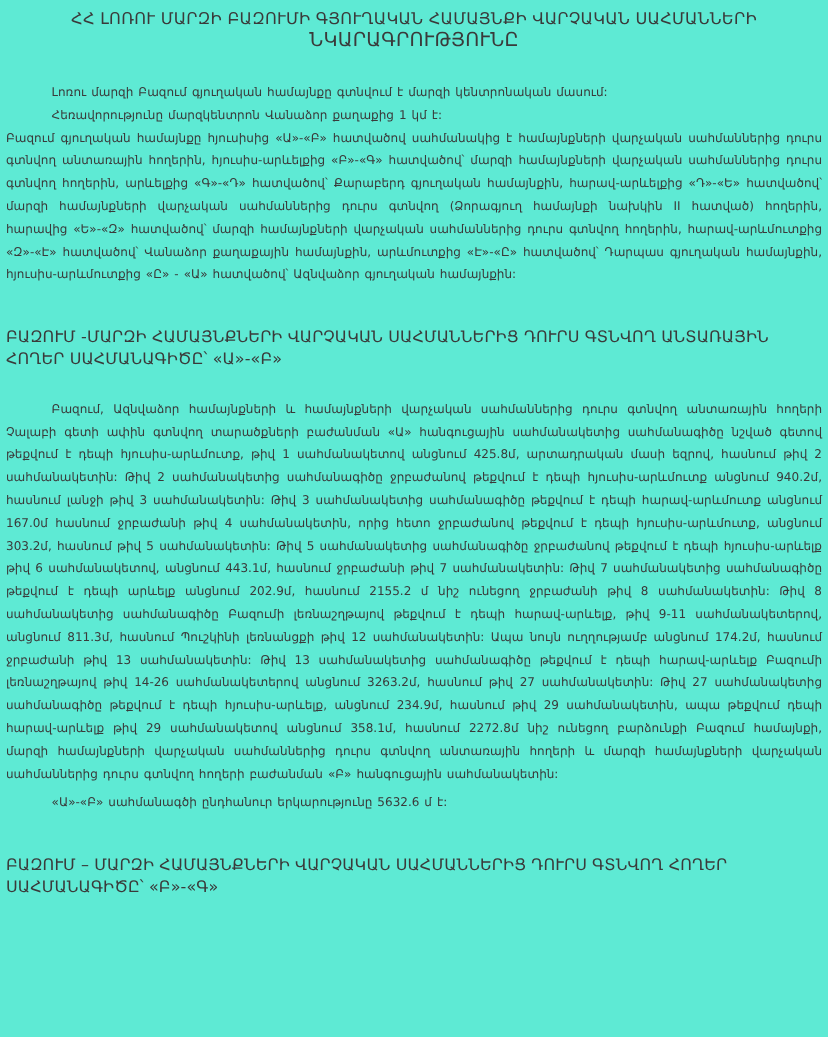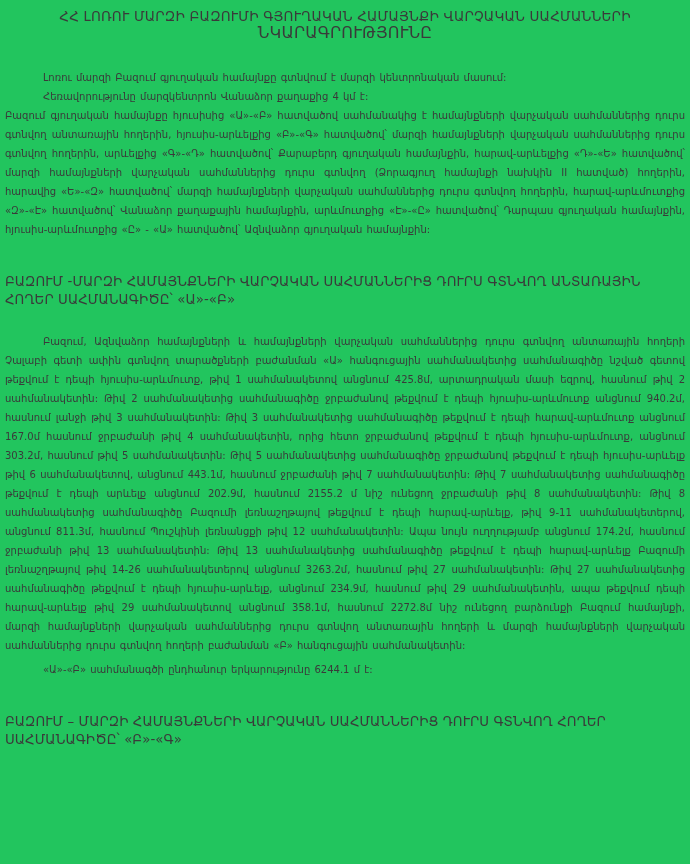--- a/index.html
+++ b/index.html
@@ -5,21 +5,21 @@
   html, body {
     margin: 0;
     padding: 0;
     background: #ffffff;
   }
   .page {
     position: relative;
     width: 690px;
     height: 864px;
     margin: 0 auto;
-    background: #22c55e;
+    background: #5eead4;
     color: #3a3a3a;
     font-family: "DejaVu Sans", "Liberation Sans", sans-serif;
     overflow: hidden;
     box-sizing: border-box;
     padding: 6px 5px 0 5px;
     text-rendering: optimizeLegibility;
   }
   .doc-title {
     margin: 2px 0 0 0;
     text-align: center;
@@ -60,26 +60,26 @@
 
 <div class="page">
 
   <h1 class="doc-title">
     <span class="t1">ՀՀ ԼՈՌՈՒ ՄԱՐԶԻ ԲԱԶՈՒՄԻ ԳՅՈՒՂԱԿԱՆ ՀԱՄԱՅՆՔԻ ՎԱՐՉԱԿԱՆ ՍԱՀՄԱՆՆԵՐԻ</span>
     <span class="t2">ՆԿԱՐԱԳՐՈՒԹՅՈՒՆԸ</span>
   </h1>
 
   <div class="intro-block">
     <p class="indent">Լոռու մարզի Բազում գյուղական համայնքը գտնվում է մարզի կենտրոնական մասում:</p>
-    <p class="indent">Հեռավորությունը մարզկենտրոն  Վանաձոր քաղաքից 4 կմ է:</p>
+    <p class="indent">Հեռավորությունը մարզկենտրոն  Վանաձոր քաղաքից 1 կմ է:</p>
     <p>Բազում գյուղական համայնքը հյուսիսից «Ա»-«Բ» հատվածով սահմանակից է համայնքների վարչական սահմաններից դուրս գտնվող  անտառային հողերին, հյուսիս-արևելքից «Բ»-«Գ» հատվածով՝  մարզի համայնքների վարչական սահմաններից դուրս գտնվող հողերին, արևելքից «Գ»-«Դ» հատվածով՝  Քարաբերդ գյուղական համայնքին, հարավ-արևելքից «Դ»-«Ե» հատվածով՝ մարզի համայնքների վարչական սահմաններից դուրս գտնվող (Ձորագյուղ համայնքի նախկին II հատված) հողերին, հարավից «Ե»-«Զ» հատվածով՝ մարզի համայնքների վարչական սահմաններից դուրս գտնվող հողերին, հարավ-արևմուտքից «Զ»-«Է» հատվածով՝ Վանաձոր քաղաքային համայնքին, արևմուտքից «Է»-«Ը» հատվածով՝ Դարպաս գյուղական համայնքին, հյուսիս-արևմուտքից «Ը» - «Ա» հատվածով՝ Ազնվաձոր գյուղական համայնքին:</p>
   </div>
 
   <h2 class="section-heading">ԲԱԶՈՒՄ  -ՄԱՐԶԻ ՀԱՄԱՅՆՔՆԵՐԻ ՎԱՐՉԱԿԱՆ ՍԱՀՄԱՆՆԵՐԻՑ ԴՈՒՐՍ ԳՏՆՎՈՂ ԱՆՏԱՌԱՅԻՆ ՀՈՂԵՐ ՍԱՀՄԱՆԱԳԻԾԸ՝ «Ա»-«Բ»</h2>
 
   <div class="body-block">
     <p class="indent">Բազում, Ազնվաձոր համայնքների և համայնքների վարչական սահմաններից դուրս գտնվող անտառային հողերի  Չալաբի գետի ափին գտնվող տարածքների բաժանման «Ա» հանգուցային սահմանակետից սահմանագիծը նշված գետով թեքվում է դեպի հյուսիս-արևմուտք, թիվ 1 սահմանակետով անցնում 425.8մ, արտադրական մասի եզրով, հասնում թիվ 2 սահմանակետին: Թիվ 2 սահմանակետից սահմանագիծը ջրբաժանով թեքվում է դեպի հյուսիս-արևմուտք անցնում 940.2մ, հասնում լանջի թիվ 3 սահմանակետին: Թիվ 3 սահմանակետից սահմանագիծը թեքվում է դեպի հարավ-արևմուտք անցնում 167.0մ հասնում ջրբաժանի թիվ 4 սահմանակետին, որից հետո ջրբաժանով թեքվում է դեպի հյուսիս-արևմուտք, անցնում 303.2մ,  հասնում թիվ 5 սահմանակետին:  Թիվ 5 սահմանակետից սահմանագիծը ջրբաժանով թեքվում է դեպի հյուսիս-արևելք թիվ 6 սահմանակետով, անցնում 443.1մ, հասնում ջրբաժանի թիվ 7 սահմանակետին: Թիվ 7 սահմանակետից սահմանագիծը թեքվում է դեպի արևելք անցնում 202.9մ, հասնում  2155.2 մ նիշ ունեցող ջրբաժանի թիվ 8 սահմանակետին: Թիվ 8 սահմանակետից սահմանագիծը Բազումի լեռնաշղթայով թեքվում է դեպի հարավ-արևելք, թիվ 9-11 սահմանակետերով, անցնում 811.3մ,  հասնում Պուշկինի լեռնանցքի թիվ 12 սահմանակետին: Ապա նույն ուղղությամբ անցնում 174.2մ, հասնում ջրբաժանի թիվ 13 սահմանակետին: Թիվ 13 սահմանակետից սահմանագիծը թեքվում է դեպի հարավ-արևելք Բազումի լեռնաշղթայով թիվ 14-26 սահմանակետերով անցնում 3263.2մ, հասնում թիվ 27 սահմանակետին: Թիվ 27 սահմանակետից սահմանագիծը թեքվում է դեպի հյուսիս-արևելք, անցնում 234.9մ, հասնում թիվ 29 սահմանակետին, ապա թեքվում դեպի հարավ-արևելք թիվ 29 սահմանակետով անցնում 358.1մ, հասնում 2272.8մ նիշ ունեցող բարձունքի Բազում համայնքի, մարզի համայնքների վարչական սահմաններից դուրս գտնվող անտառային հողերի և մարզի համայնքների վարչական սահմաններից դուրս գտնվող հողերի բաժանման «Բ» հանգուցային սահմանակետին:</p>
-    <p class="indent length-line">«Ա»-«Բ» սահմանագծի ընդհանուր երկարությունը 6244.1   մ է:</p>
+    <p class="indent length-line">«Ա»-«Բ» սահմանագծի ընդհանուր երկարությունը 5632.6   մ է:</p>
   </div>
 
   <h2 class="section-heading">ԲԱԶՈՒՄ – ՄԱՐԶԻ ՀԱՄԱՅՆՔՆԵՐԻ ՎԱՐՉԱԿԱՆ ՍԱՀՄԱՆՆԵՐԻՑ ԴՈՒՐՍ ԳՏՆՎՈՂ ՀՈՂԵՐ ՍԱՀՄԱՆԱԳԻԾԸ՝ «Բ»-«Գ»</h2>
 
 </div>
 
 </body></html>

